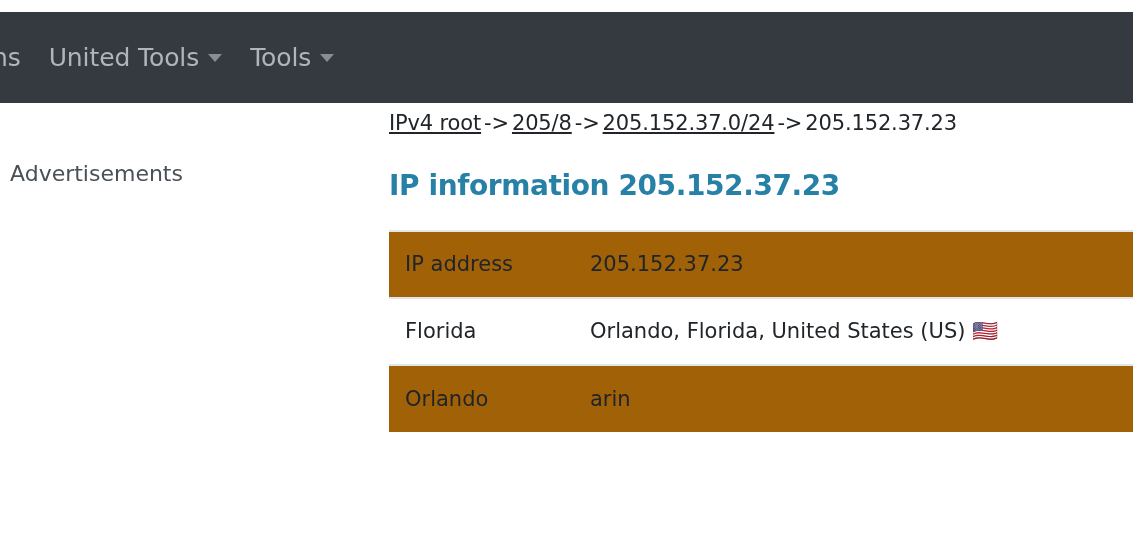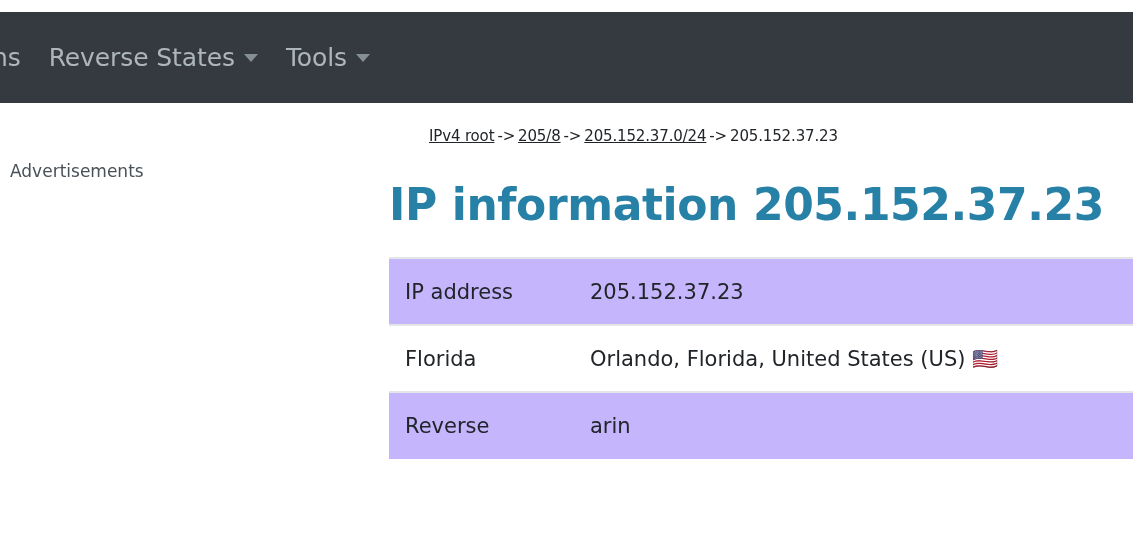--- a/index.html
+++ b/index.html
@@ -61,72 +61,71 @@
     position: relative;
     height: 450px;
     background: #ffffff;
   }
 
   .ads-label {
     position: absolute;
     left: 10px;
     top: 58px;
     color: #495057;
-    font-size: 17px;
+    font-size: 22px;
   }
 
   .content {
     position: absolute;
     left: 389px;
     top: 0;
     right: 0;
   }
 
   .breadcrumb {
-    font-size: 15px;
-    color: #212529;
-    padding-top: 24px;
+    font-size: 21px;
+    color: #212529;
+    padding-top: 8px;
     white-space: nowrap;
     letter-spacing: -0.15px;
-    margin-left: 40px;
   }
   .breadcrumb a {
     color: #212529;
     text-decoration: underline;
     cursor: pointer;
   }
   .breadcrumb .sep {
     color: #212529;
     padding: 0 3px;
   }
   .breadcrumb .current {
     color: #212529;
   }
 
   h1.page-title {
-    font-size: 44px;
+    font-size: 28px;
     font-weight: bold;
     color: #2780a6;
     margin: 36px 0 0 0;
     line-height: 1.1;
     letter-spacing: -0.4px;
   }
 
   
   .info-table {
     margin-top: 28px;
     width: 1000px;
     border-collapse: collapse;
     table-layout: fixed;
   }
   .info-table tr {
     height: 67px;
   }
   .info-table tr.striped td {
-    background: #c4b5fd;
+    background: #a16207;
   }
   .info-table td {
     border-top: 2px solid #e3e6e8;
     font-size: 21px;
     color: #212529;
     vertical-align: middle;
     padding: 0;
   }
   .info-table td.label {
     width: 201px;
@@ -145,21 +144,21 @@
 </head>
 <body>
 
 <div class="top-strip"></div>
 
 <div class="navbar">
   <div class="nav-item">
     <span>ns</span>
   </div>
   <div class="nav-item">
-    <span>Reverse States</span>
+    <span>United Tools</span>
     <span class="caret"></span>
   </div>
   <div class="nav-item">
     <span>Tools</span>
     <span class="caret"></span>
   </div>
 </div>
 
 <div class="page">
 
@@ -181,21 +180,21 @@
             <span>205.152.37.23</span>
           </td>
         </tr>
         <tr>
           <td class="label">Florida</td>
           <td class="value">
             <span>Orlando, Florida, United States (US)</span><span class="flag-icon">🇺🇸</span>
           </td>
         </tr>
         <tr class="striped">
-          <td class="label">Reverse</td>
+          <td class="label">Orlando</td>
           <td class="value">
             <span>arin</span>
           </td>
         </tr>
       </tbody>
     </table>
 
   </div>
 </div>
 

